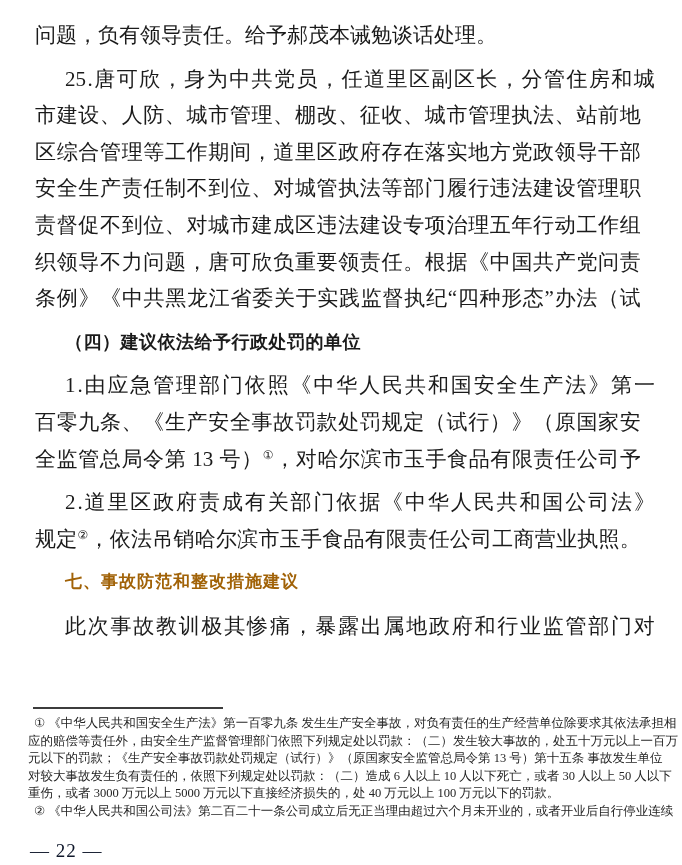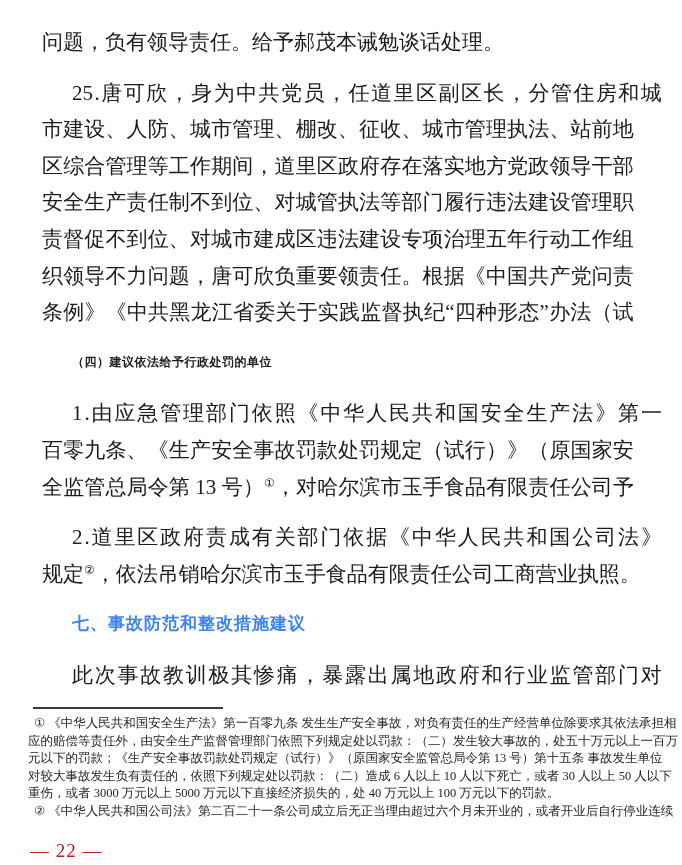--- a/index.html
+++ b/index.html
@@ -11,47 +11,46 @@
     overflow: hidden;
     font-family: "Liberation Serif", "DejaVu Serif", serif;
     color: #1b1b1b;
   }
   .doc-body {
     position: absolute;
     left: 28px;
     top: 10px;
     width: 620px;
   }
-  .para { margin: 14px; }
+  .para { margin: 7px; }
   .line {
     height: 36.6px;
     line-height: 36.6px;
     font-size: 21px;
     white-space: pre;
     overflow: visible;
   }
   .line.j {
     display: flex;
     justify-content: space-between;
     align-items: baseline;
   }
   .line.ind { text-indent: 30px; }
   .line.j.ind { padding-left: 30px; text-indent: 0; width: 590px; text-align: center; }
   .para.h-kai .line {
-    font-size: 12px;
+    font-size: 18px;
     font-weight: 700;
     letter-spacing: 0.5px;
-    font-family: Liberation Mono, monospace;
   }
   .para.h-hei .line {
     font-size: 17px;
     font-weight: 700;
     font-family: "Liberation Sans", "DejaVu Sans", sans-serif;
     letter-spacing: 1px;
-    color: #3b82f6;
+    color: #a16207;
   }
   .sup {
     font-size: 12px;
     position: relative;
     top: -7px;
   }
   .fn-rule {
     position: absolute;
     left: 33px;
     top: 707px;
@@ -78,21 +77,21 @@
     align-items: baseline;
   }
   .fn-line.ind { text-indent: 6px; }
   .fn-line.j.ind { padding-left: 6px; text-indent: 0; width: 616px; }
   .page-number {
     position: absolute;
     left: 30px;
     top: 840px;
     font-size: 19px;
     letter-spacing: 1px;
-    color: #b91c1c;
+    color: #0f172a;
   }
 </style>
 </head>
 <body>
 
 <div class="page">
   <div class="doc-body">
       <div class="para body">
         <div class="line"><span>问题，负有领导责任。给予郝茂本诫勉谈话处理。</span></div>
       </div>

